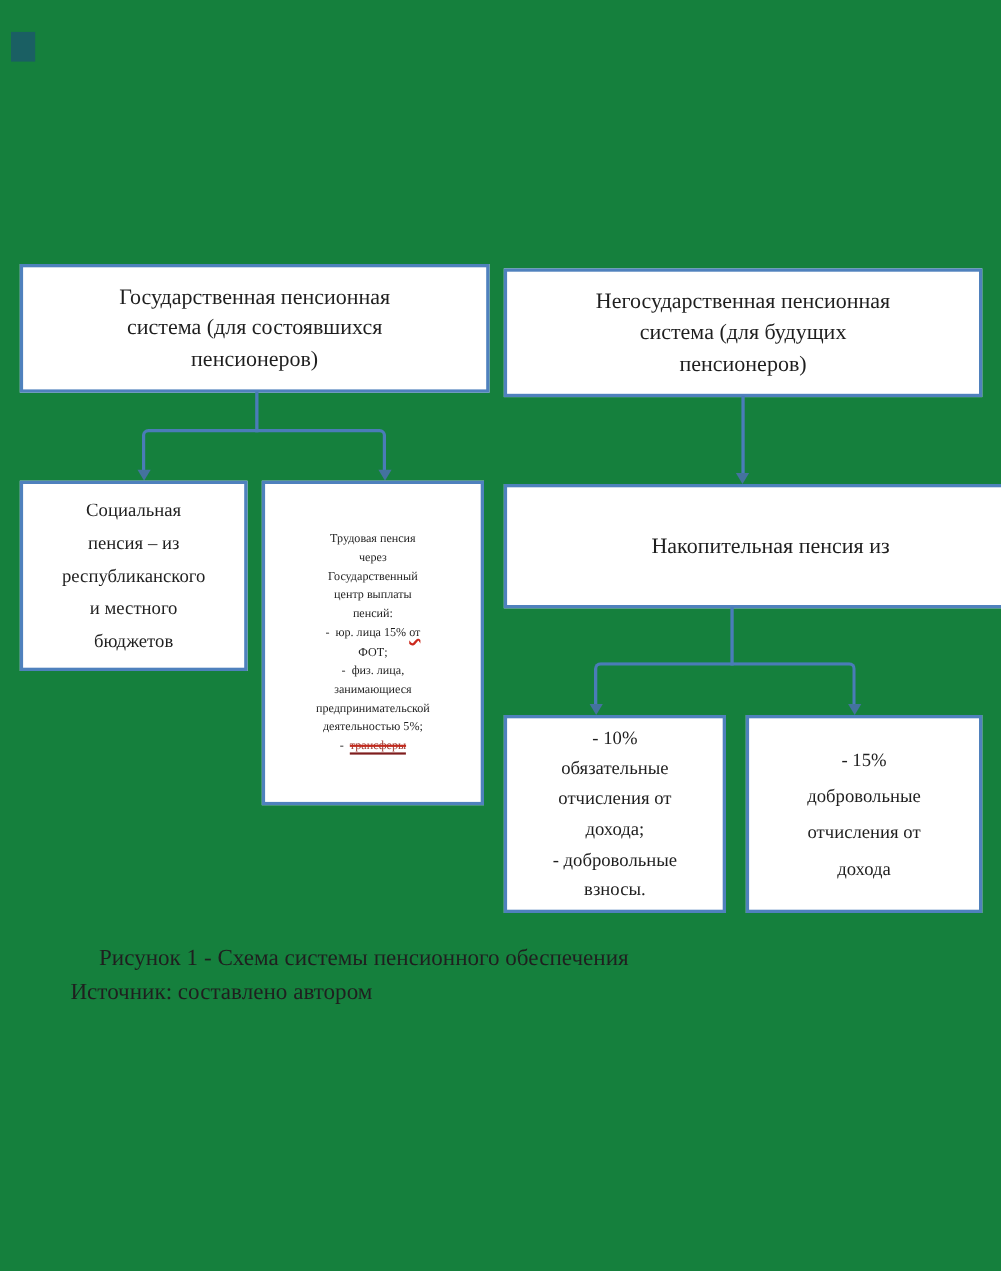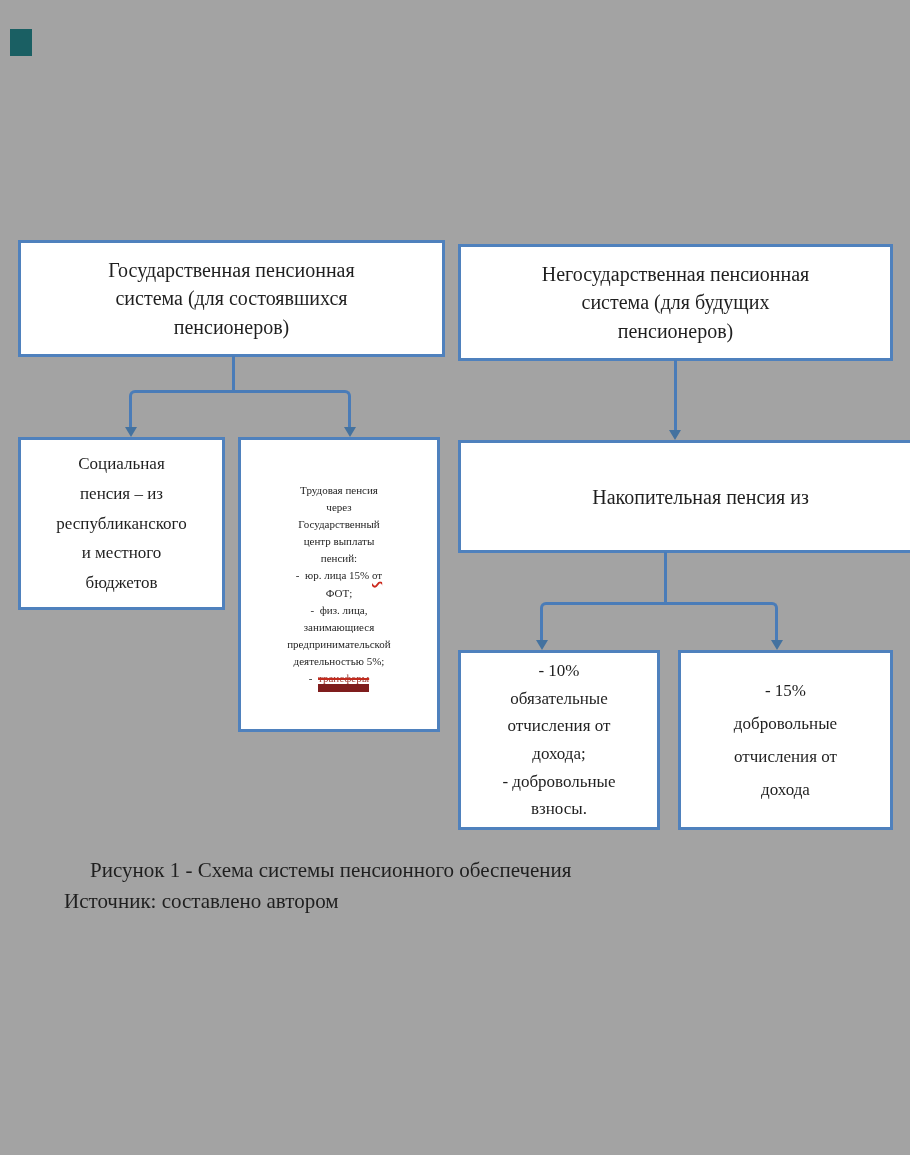--- a/index.html
+++ b/index.html
@@ -1,17 +1,17 @@
 <!DOCTYPE html>
 <html><head>
 <meta charset="utf-8">
 <style>
   html,body {margin:0; padding:0; background:#ffffff;}
   .stage {
-    position:relative; width:910px; height:1155px; background:#a3a3a3;
+    position:relative; width:910px; height:1155px; background:#15803d;
     font-family:"Liberation Serif","DejaVu Serif",serif; color:#1f1f1f;
     overflow:hidden;
   }
   
   .marker {position:absolute; left:10px; top:29px; width:22px; height:27px; background:#1a5f63;}
 
   
   .box {
     position:absolute; box-sizing:border-box; border:3px solid #4f81bd; background:#fff;
     display:flex; flex-direction:column; align-items:center; justify-content:center;
@@ -43,21 +43,21 @@
   #arrow-bright  {left:771px; top:640px;}
 
   
   .spell {
     text-decoration:underline; text-decoration-style:wavy; text-decoration-color:#cc2a1e;
     text-decoration-thickness:2px; text-underline-offset:2px;
   }
   .struck {
     color:#a03a32;
     text-decoration:line-through; text-decoration-color:#c22b1e; text-decoration-thickness:2px;
-    border-bottom:8px solid #7f1d1d;
+    border-bottom:2px solid #7f1d1d;
   }
 
   
   .caption {position:absolute; left:90px;  top:858px; width:770px; text-align:left; font-size:21px;}
   .source  {position:absolute; left:64px;  top:889px; font-size:21px;}
 </style>
 </head>
 <body>
 
 <div class="stage">

